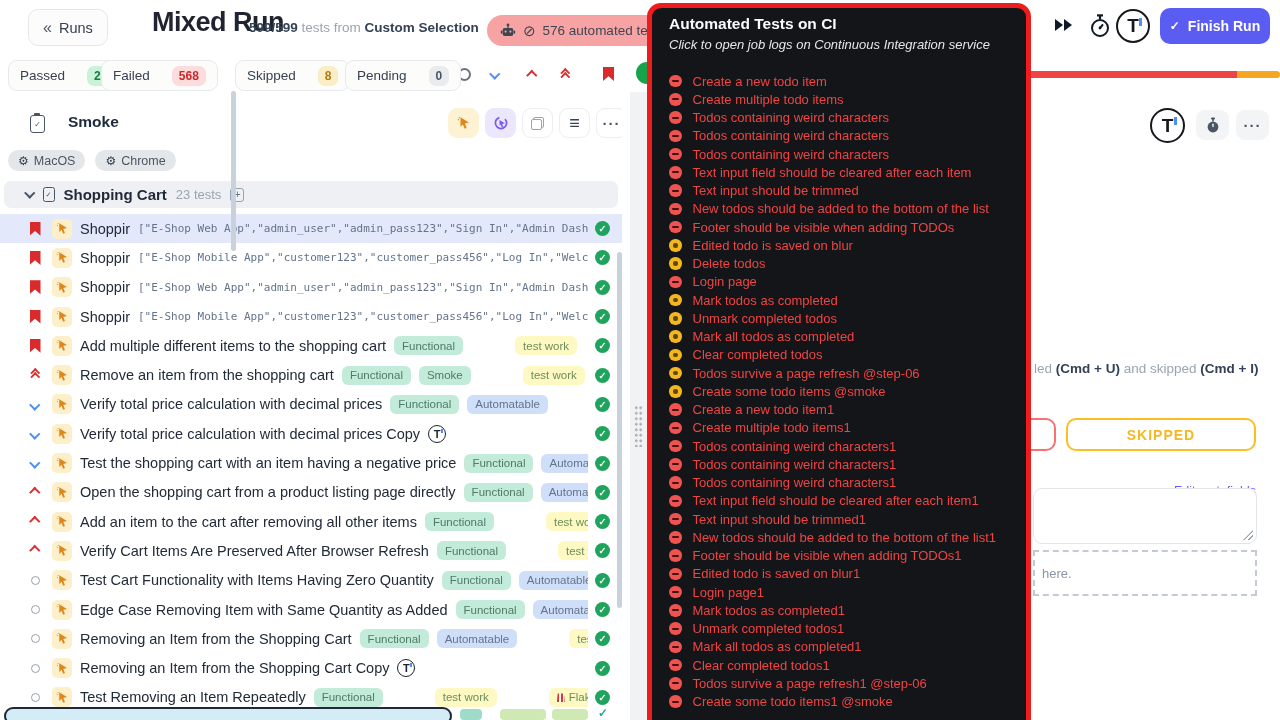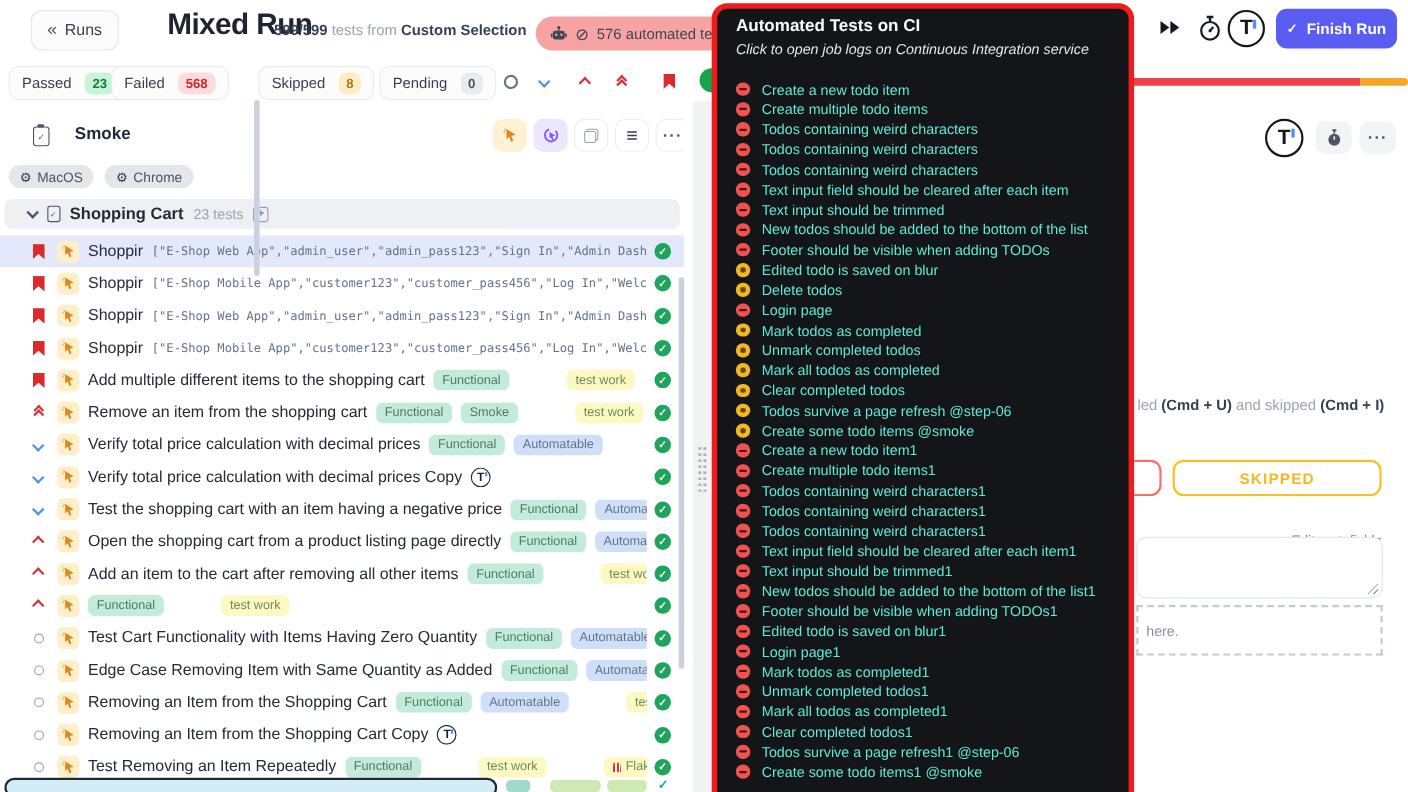--- a/index.html
+++ b/index.html
@@ -30,21 +30,21 @@
     font-size:19px; color:#16181d; background:#fff; }
   .logo-big::after { content:""; position:absolute; right:6px; top:7px; width:3px; height:8px; background:#4f8ef7; }
   .finish-btn { position:absolute; left:1160px; top:8px; width:110px; height:36px;
     background:var(--accent-purple,#5a5cf2); border-radius:10px; color:#fff; display:flex;
     align-items:center; justify-content:center; gap:8px; font-size:14px; font-weight:600; border:none; }
   .finish-btn .ck { font-size:12px; }
 
   
   .fbar { position:absolute; left:0; top:58px; width:660px; height:34px; }
   .chip { position:absolute; top:2px; height:31px; border:1.5px solid #e7e9ec; border-radius:9px;
-    background:#fcfcfb; display:flex; align-items:center; gap:12px; padding:0 11px;
+    background:#fcfcfb; display:flex; align-items:center; gap:22px; padding:0 11px;
     font-size:13.5px; color:#374151; }
   .chip .cnt { height:20px; min-width:20px; padding:0 7px; border-radius:7px; font-size:12px;
     display:flex; align-items:center; justify-content:center; font-weight:600; }
   .cnt.green { background:#c9f3d8; color:#167a43; }
   .cnt.red { background:#fcdcdc; color:#c92a2a; }
   .cnt.yellow { background:#fbeec6; color:#b07c10; }
   .cnt.gray { background:#e9ebee; color:#4b5563; }
   .fico { position:absolute; top:10px; display:flex; flex-direction:column; align-items:center; }
   .pcircle-lg { width:13px; height:13px; border:2px solid #6b7280; border-radius:50%; }
   .chev { width:7.5px; height:7.5px; border-right:2.3px solid currentColor; border-bottom:2.3px solid currentColor; }
@@ -165,21 +165,21 @@
     background:#141519; border:5px solid var(--tooltip-border,#ee1c1c); border-radius:14px;
     padding:7px 0 0 0; overflow:hidden; }
   .tip-title { padding-left:17px; font-size:15.5px; font-weight:600; color:#fafafa; height:22px; }
   .tip-sub { padding-left:17px; font-size:13px; font-style:italic; color:#e6e6e6; height:18px; }
   .tip-items { margin-top:17px; padding-left:17px; }
   .tip-item { height:18.26px; display:flex; align-items:center; gap:11px; }
   .ti { width:12.5px; height:12.5px; border-radius:50%; flex:0 0 12.5px; display:flex;
     align-items:center; justify-content:center; }
   .ti.f { background:var(--failed-icon,#ef5350); } .ti.f::before { content:""; width:6.5px; height:2.2px; background:#471111; border-radius:1px; }
   .ti.s { background:var(--skipped-icon,#f3b71f); } .ti.s::before { content:""; width:4.5px; height:4.5px; background:#5f4708; border-radius:50%; }
-  .tip-label { font-size:13px; color:#5eead4; white-space:nowrap; }
+  .tip-label { font-size:13px; color:#ef4444; white-space:nowrap; }
 
   svg { display:block; }
 </style>
 </head>
 <body>
 
 <div class="app">
 
   <div class="hdr">
     <div class="back-btn">
@@ -552,20 +552,21 @@
             <span class="chev cup red"></span>
           </span>
     <span class="cursor-ic">
       <svg width="13" height="13" viewBox="0 0 16 16">
               <path d="M4 1.5 L13.5 7.5 L9 8.6 L11 13.6 L8.8 14.6 L6.8 9.6 L4 12.2 Z" fill="#e0861a"></path>
               <line x1="2.2" y1="4.6" x2="1" y2="3.8" stroke="#e0861a" stroke-width="1.2"></line>
               <line x1="3.2" y1="2.4" x2="2.2" y2="1.4" stroke="#e0861a" stroke-width="1.2"></line>
             </svg>
     </span>
     <span class="mid">
+      <span class="t-title">Verify Cart Items Are Preserved After Browser Refresh</span>
 
     <span class="tag teal">
               <span>Functional</span>
             </span>
             <span class="tag green">
               <span>test work</span>
             </span>
           </span>
     <span class="ok">✓</span>
   </div>

